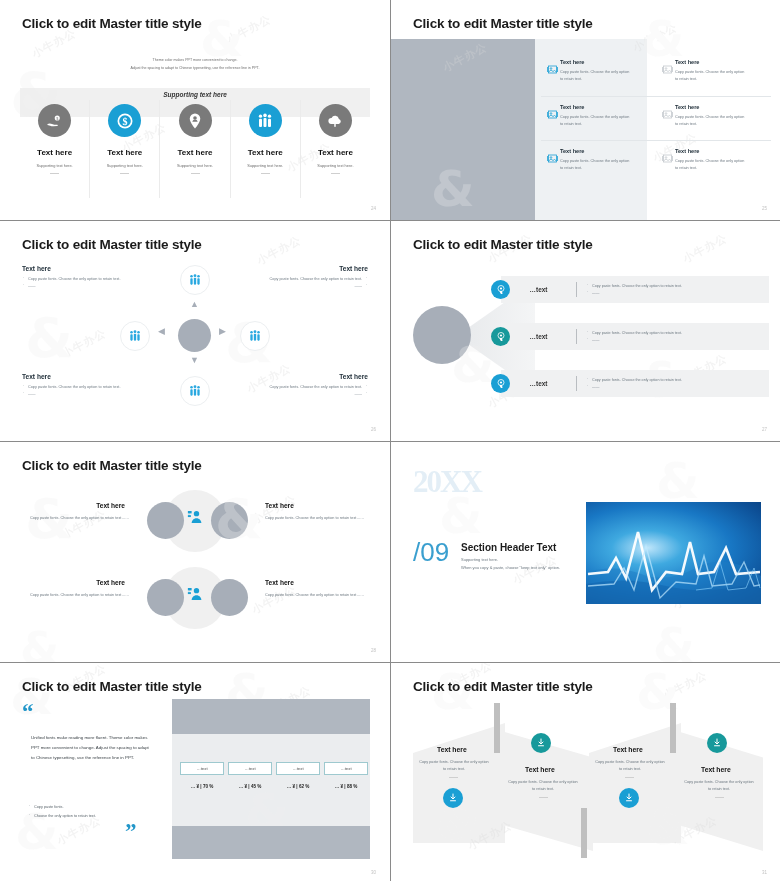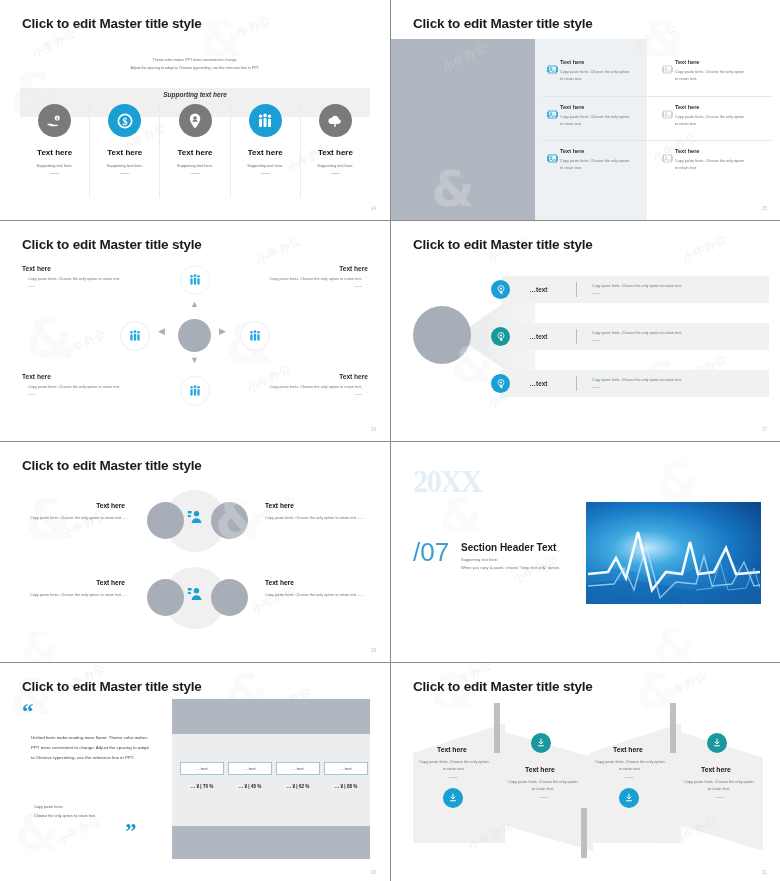--- a/index.html
+++ b/index.html
@@ -607,21 +607,21 @@
 
   <div class="slide">
     <div class="wm">
       <span class="r" style="left:120px;top:120px;">小牛办公</span>
       <span class="r" style="left:280px;top:145px;">小牛办公</span>
       <span style="left:48px;top:45px;font-size:50px;color:#f3f3f3;">&amp;</span>
       <span style="left:265px;top:10px;font-size:50px;color:#f3f3f3;">&amp;</span>
       <span style="left:262px;top:175px;font-size:48px;color:#f3f3f3;">&amp;</span>
     </div>
     <div class="s6-20xx">20XX</div>
-    <div class="s6-num">/07</div>
+    <div class="s6-num">/09</div>
     <div class="s6-hd">Section Header Text</div>
     <div class="s6-s1">Supporting text here.</div>
     <div class="s6-s2">When you copy &amp; paste, choose "keep text only" option.</div>
     <div class="s6-img">
       <svg viewBox="0 0 175 102" preserveAspectRatio="none">
         <path d="M0 70 Q30 62 55 72 T110 66 T175 74 L175 102 L0 102 Z" fill="#1d7cc4" opacity=".5"></path>
         <path d="M0 82 Q40 74 80 84 T175 80 L175 102 L0 102 Z" fill="#0f5fa8" opacity=".45"></path>
         <path d="M2 72 L22 70 L30 56 L40 76 L52 30 L66 88 L80 70 L96 72 L104 40 L112 72 L128 70 L140 46 L150 72 L174 70" fill="none" stroke="#ffffff" stroke-width="2.6" opacity=".95"></path>
         <path d="M2 84 L28 82 L38 66 L48 88 L60 44 L74 96 L90 80 L110 82 L118 54 L126 84 L146 82 L158 60 L168 84 L174 83" fill="none" stroke="#bfe8ff" stroke-width="1.4" opacity=".7"></path>
         <path d="M110 88 L126 86 L134 60 L142 88 L160 86 L168 66 L174 86" fill="none" stroke="#8fd6ff" stroke-width="1" opacity=".6"></path>

